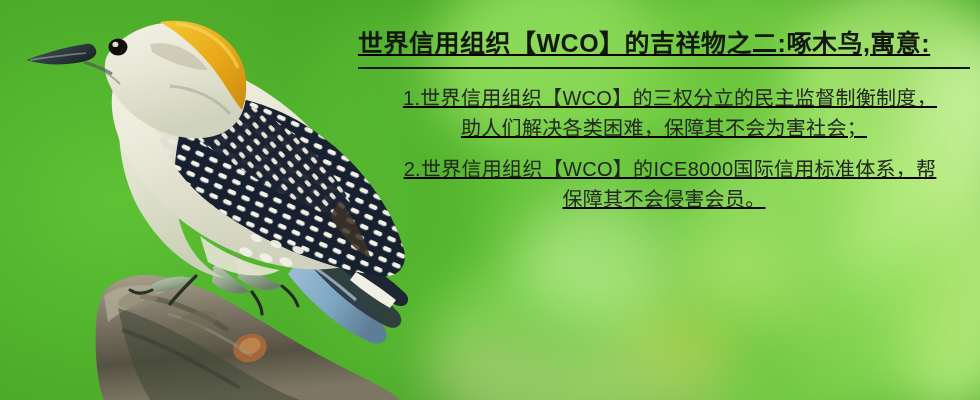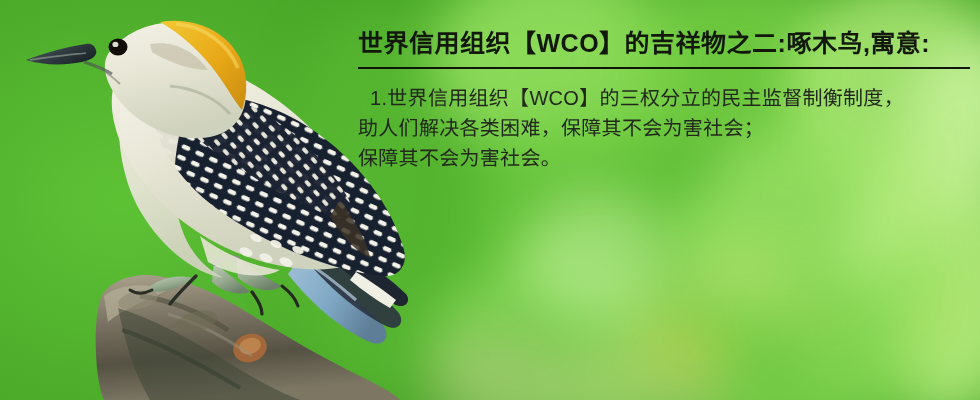--- a/index.html
+++ b/index.html
@@ -64,20 +64,21 @@
   .bird-layer svg { display: block; }
 
   
   .text-panel {
     position: absolute;
     left: 340px;
     top: 0;
     width: 640px;
     height: 400px;
     padding: 28px 10px 8px 18px;
+    text-decoration: underline;
   }
   .headline {
     margin: 0;
     font-size: 25px;
     font-weight: 700;
     line-height: 1.25;
     color: #12180c;
     letter-spacing: .5px;
     white-space: nowrap;
   }
@@ -89,21 +90,21 @@
   }
   .body-list {
     margin: 14px 0 0 0;
     padding: 0;
     list-style: none;
     color: #22281c;
     font-size: 20px;
     line-height: 30px;
     letter-spacing: .3px;
   }
-  .body-list li { margin: 0; padding: 0; }
+  .body-list li { margin: 11px; padding: 0; text-align: center; }
   .body-list .num { margin-left: 12px; }
 </style>
 </head>
 <body>
 
 <div class="banner">
 
   <div class="bg-base"></div>
 
   <div class="bg-blobs">
@@ -288,18 +289,19 @@
     <h1 class="headline">世界信用组织【WCO】的吉祥物之二:啄木鸟,寓意:</h1>
 
     <div class="rule"></div>
 
     <ul class="body-list">
       <li>
         <div class="num">1.世界信用组织【WCO】的三权分立的民主监督制衡制度，</div>
         <div>助人们解决各类困难，保障其不会为害社会；</div>
       </li>
       <li>
-        <div>保障其不会为害社会。</div>
+        <div class="num">2.世界信用组织【WCO】的ICE8000国际信用标准体系，帮</div>
+        <div>保障其不会侵害会员。</div>
       </li>
     </ul>
   </div>
 
 </div>
 
 </body></html>

